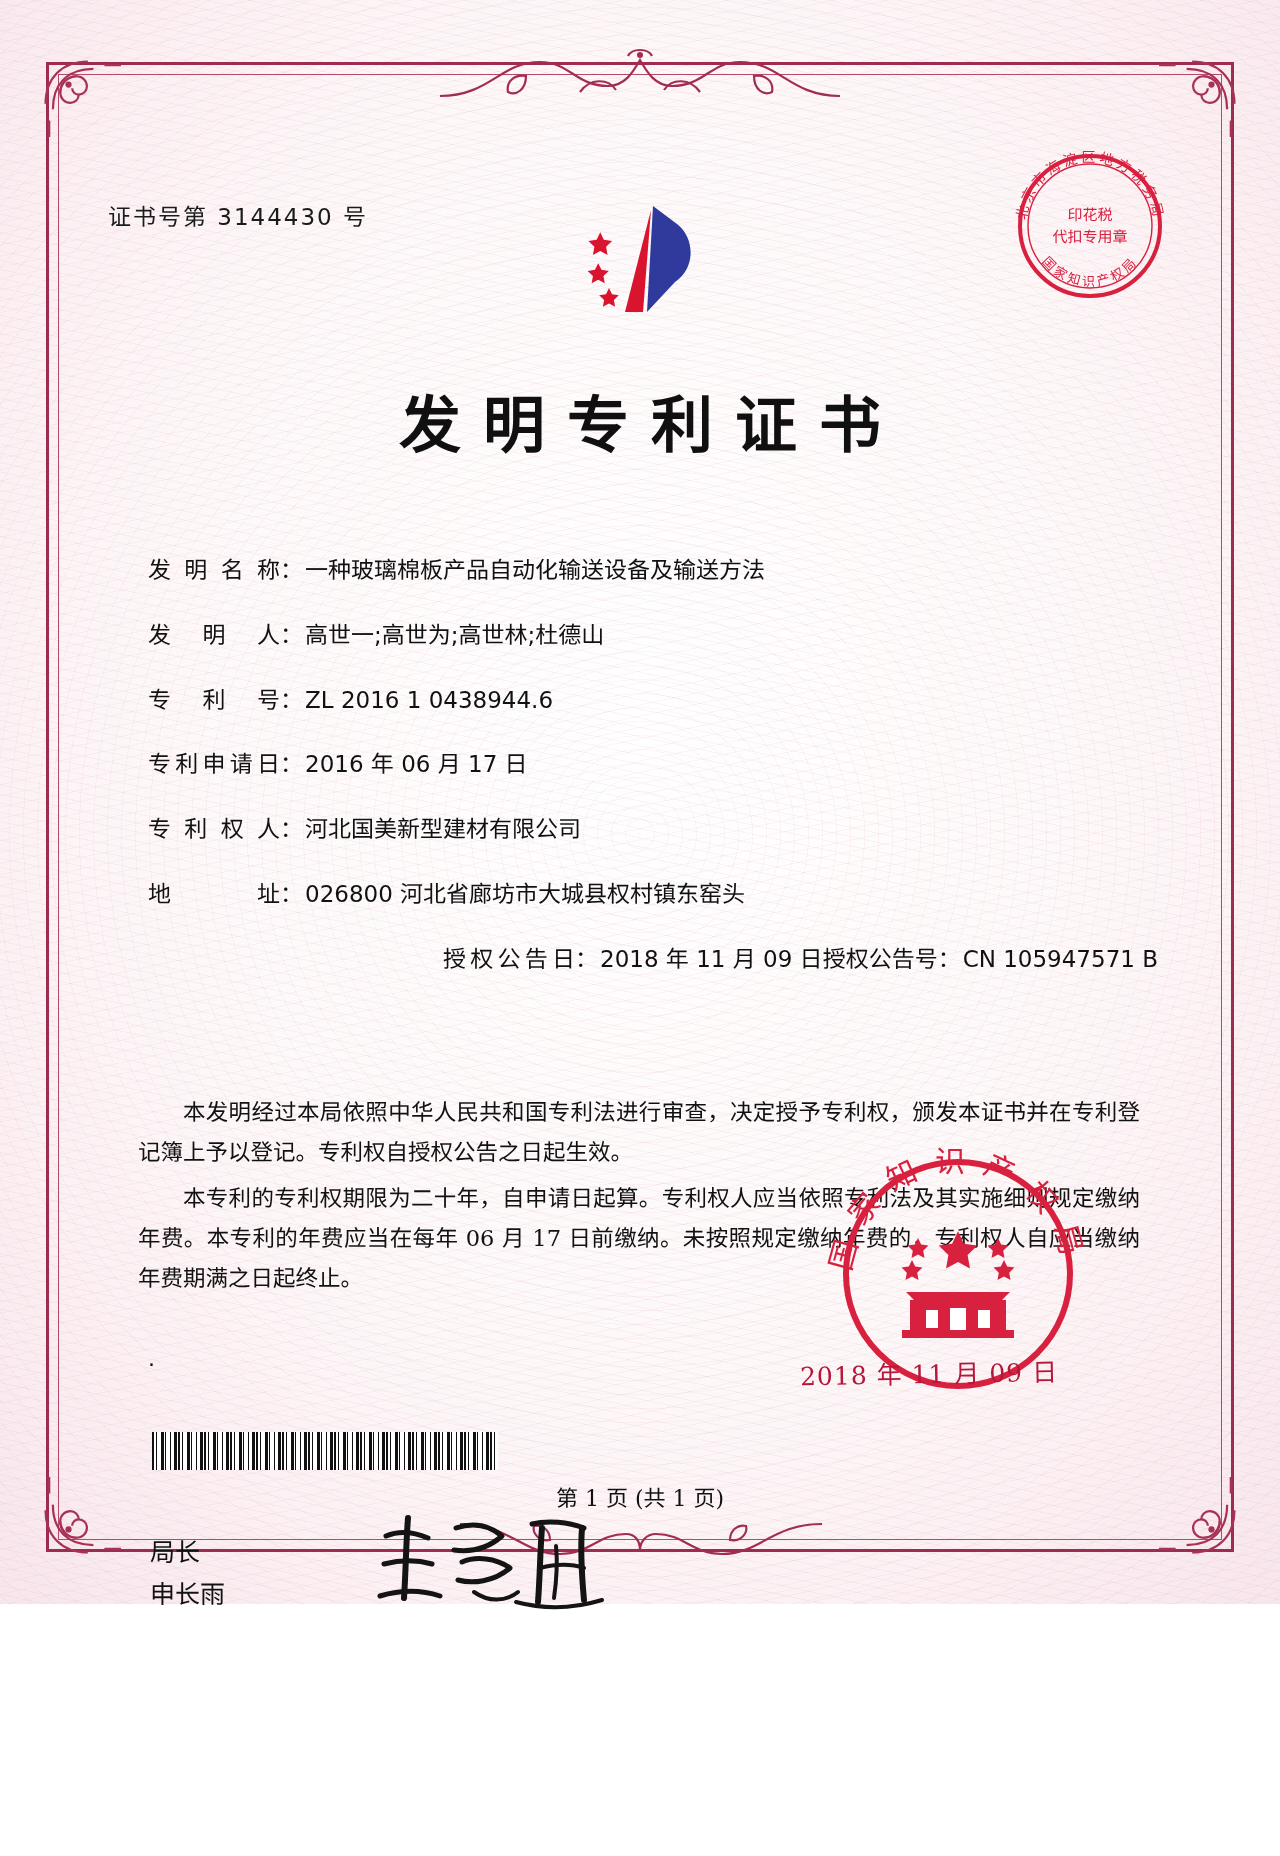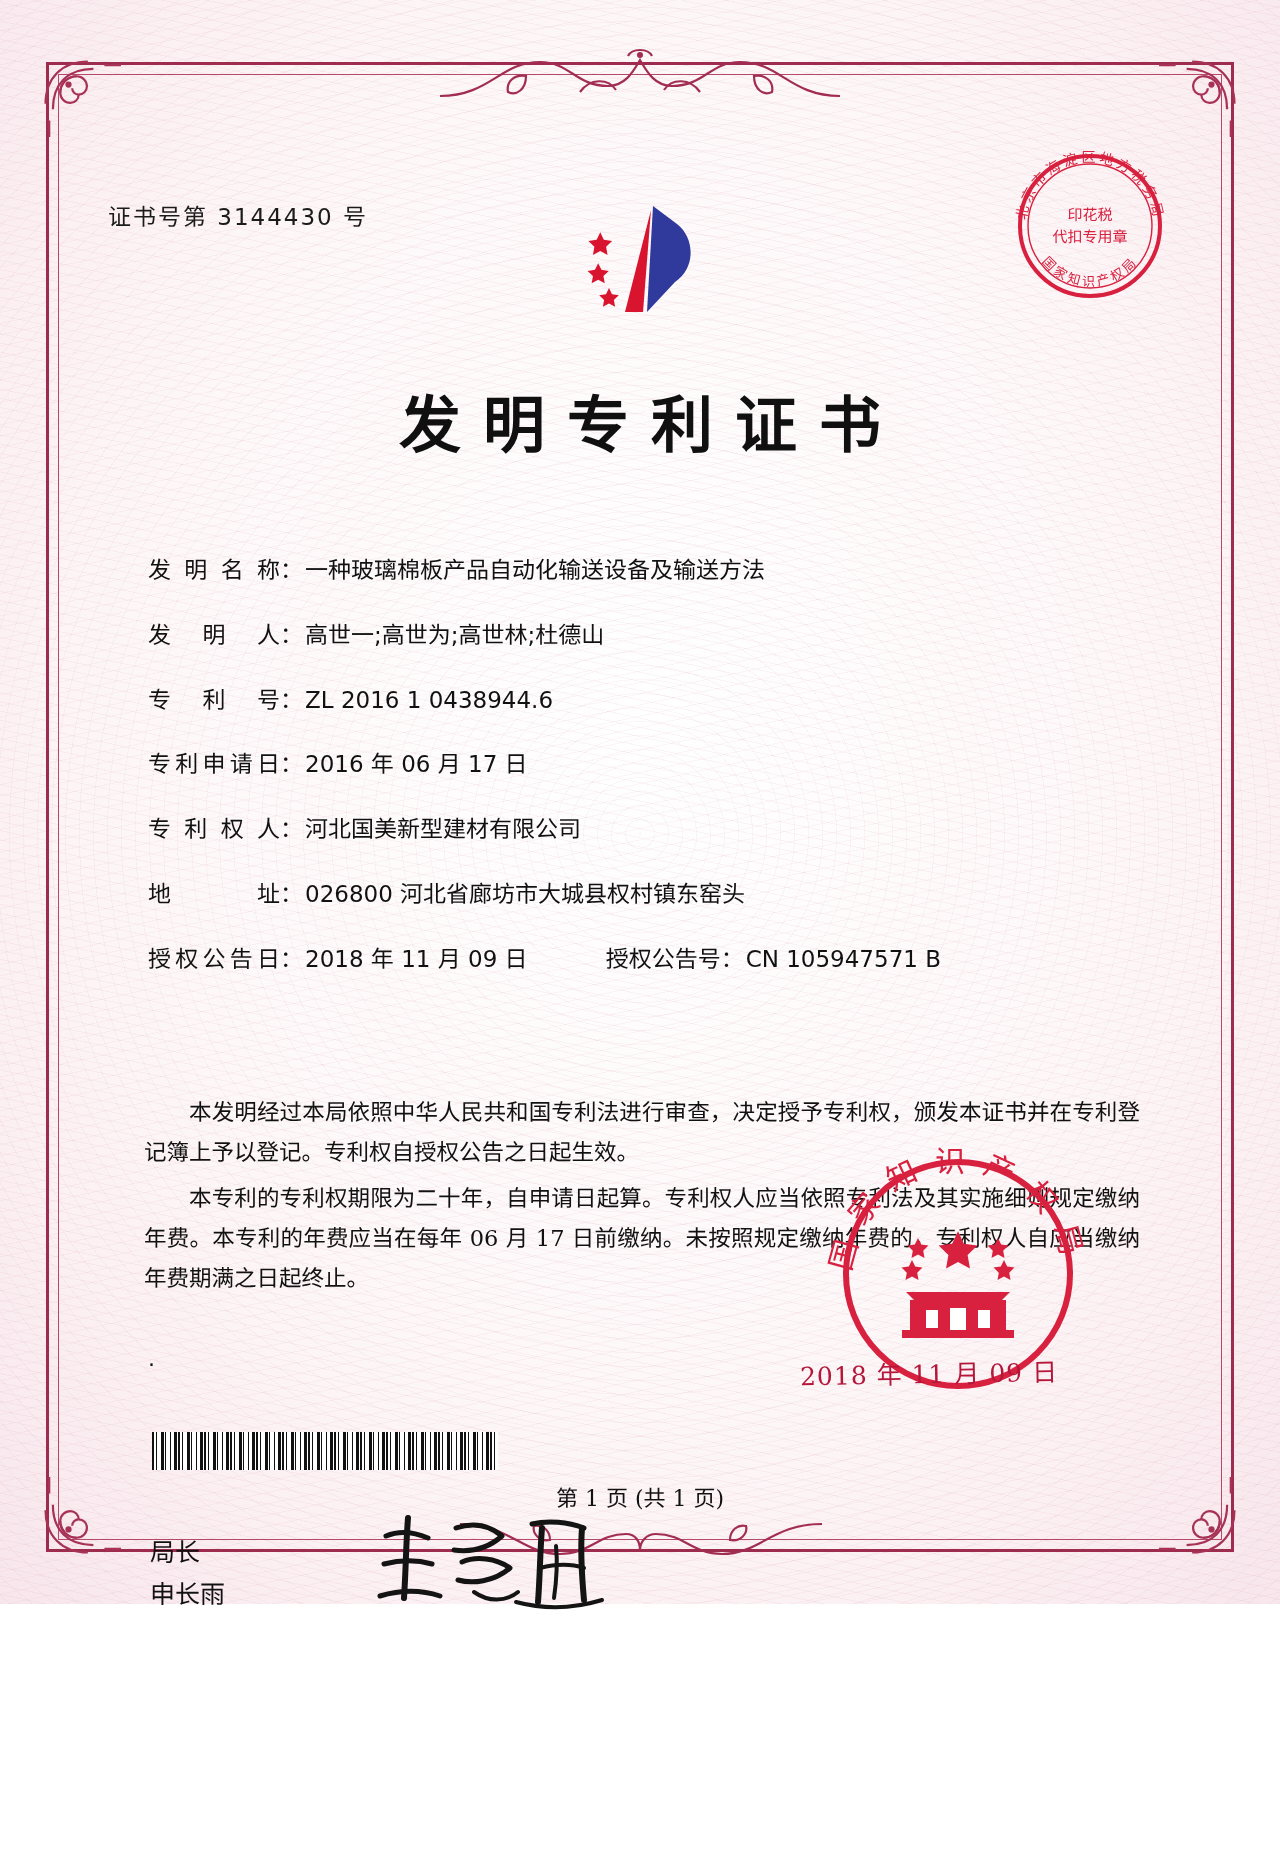--- a/index.html
+++ b/index.html
@@ -151,42 +151,41 @@
     text-align-last: justify;
     font-size: 23px;
     color: #111;
   }
   .field-colon { flex: 0 0 auto; padding: 0 2px 0 0; }
   .field-value {
     flex: 1 1 auto;
     font-size: 23px;
     color: #111;
   }
-  .field-row.dual { margin-bottom: 32px; }
+  .field-row.dual { margin-bottom: 32px; justify-content: flex-end; }
   .dual .second-label {
     min-width: 0;
-    margin-left: 78px;
     text-align-last: auto;
   }
   .dual .second-value { flex: 0 1 auto; }
 
   
   .body-text {
     position: absolute;
     left: 138px;
     top: 1092px;
     width: 1002px;
     font-family: "DejaVu Serif", "Liberation Serif", serif;
     font-size: 22.5px;
     line-height: 40px;
     color: #111;
     text-align: justify;
   }
   .body-text p {
-    margin: 0 0 6px 6px;
+    margin: 0 0 6px 0;
     text-indent: 45px;
   }
   .dot-mark {
     position: absolute;
     left: 148px;
     top: 1352px;
     font-size: 22px;
     color: #111;
   }
 

